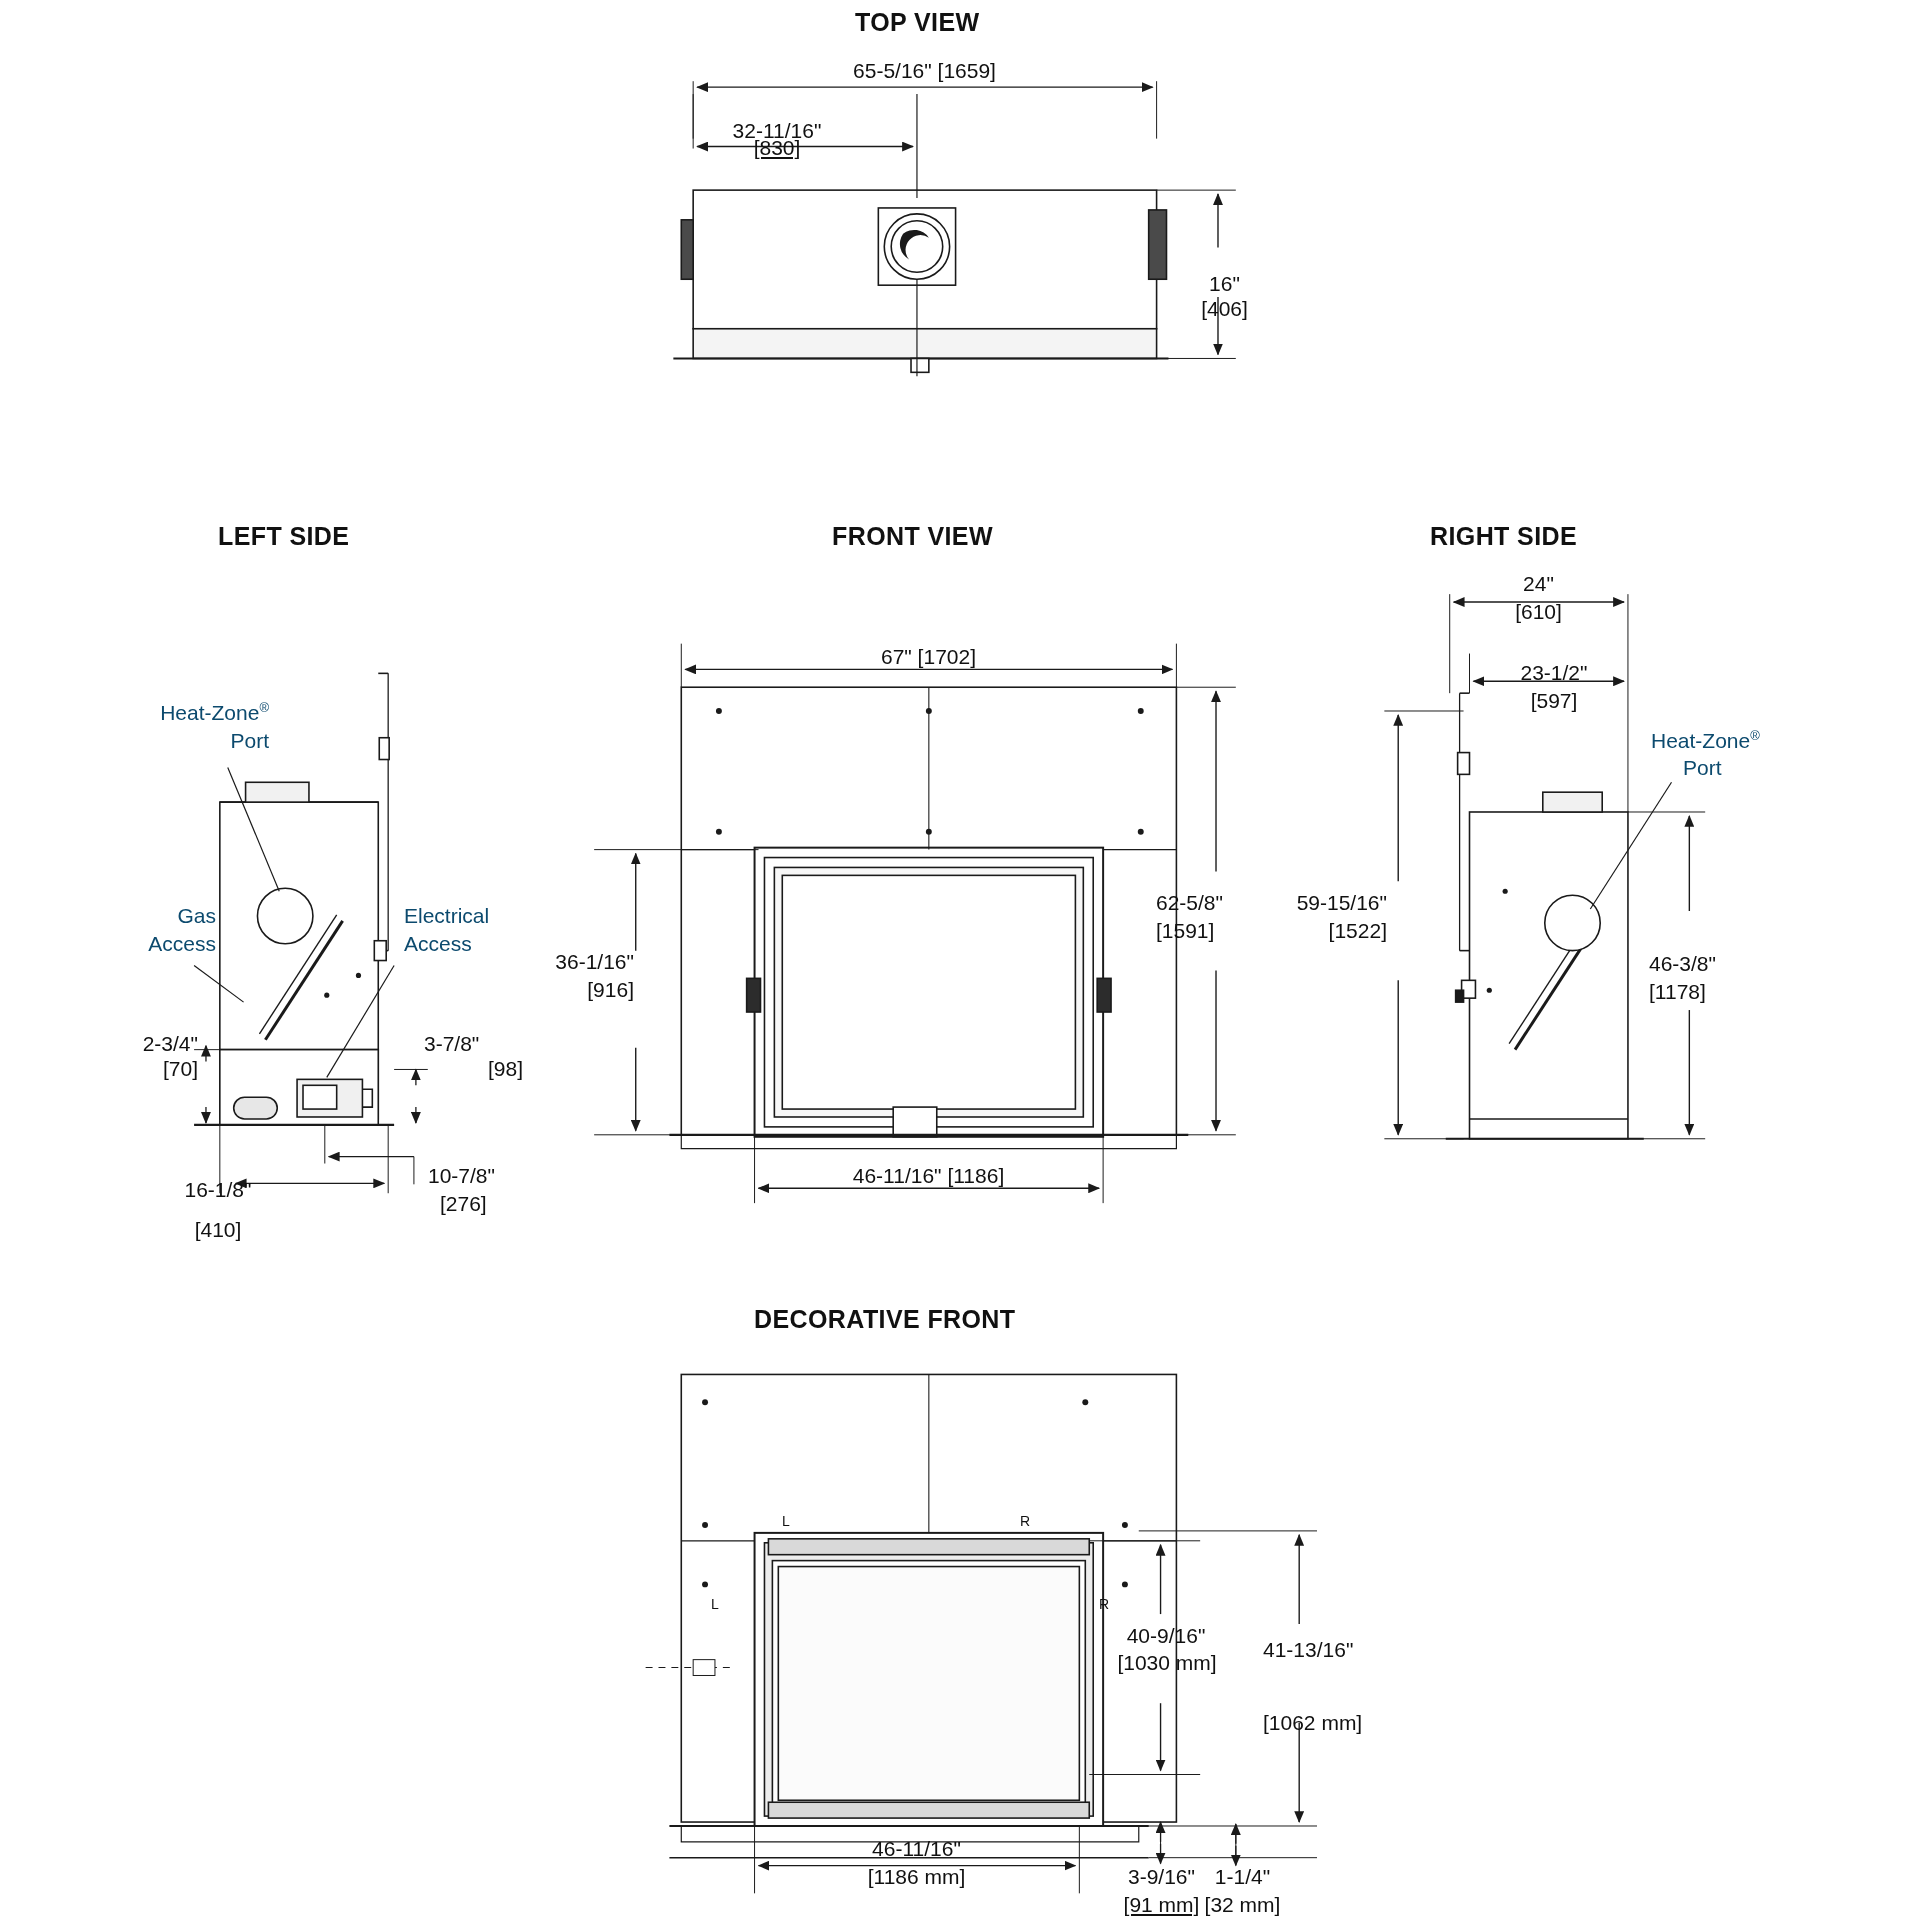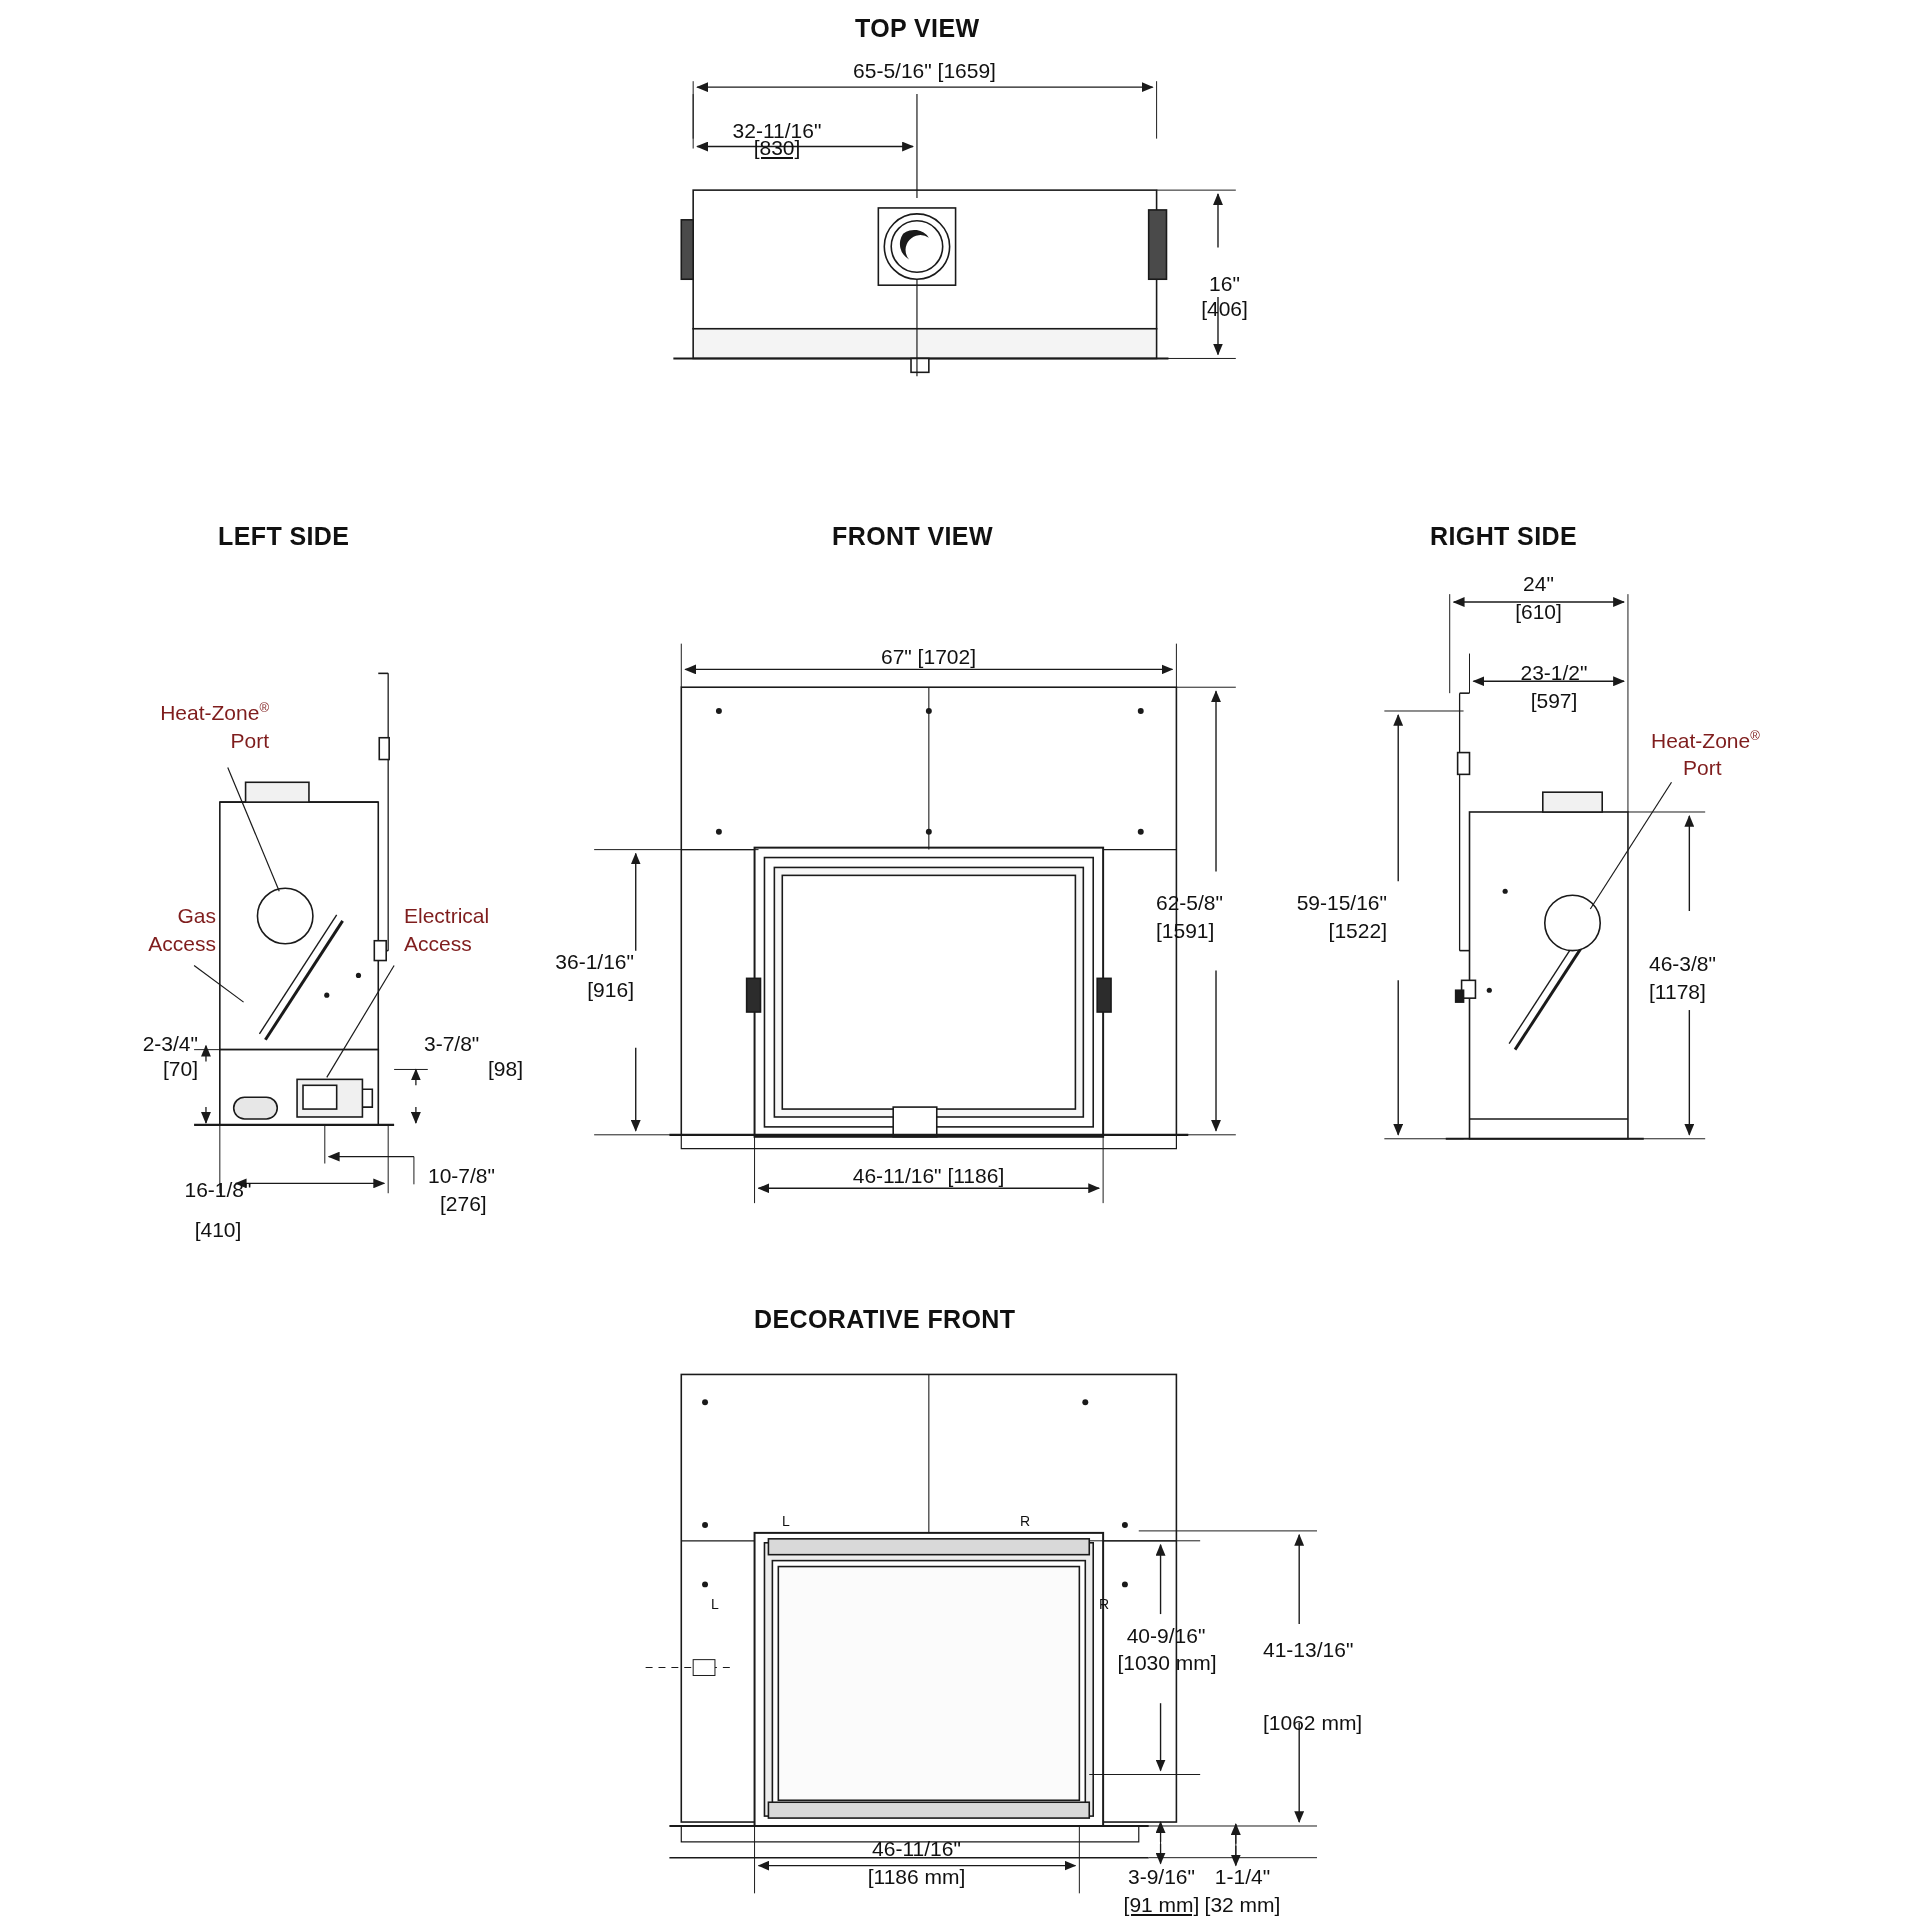--- a/index.html
+++ b/index.html
@@ -36,21 +36,21 @@
     color: #111;
     white-space: nowrap;
     text-align: center;
   }
   .dim.left { text-align: left; }
   .dim.right { text-align: right; }
   .callout {
     position: absolute;
     font-size: 21px;
     line-height: 1.2;
-    color: #7f1d1d;
+    color: #0c4a6e;
     white-space: nowrap;
   }
   .callout.rt { text-align: right; }
   .tinylab {
     position: absolute;
     font-size: 14px;
     color: #111;
   }
   svg.draw {
     position: absolute;
@@ -289,21 +289,21 @@
       <path d="M1172 1860 L1172 1840" marker-end="url(#arrR)" stroke-width="1.3"></path>
       <path d="M1172 1862 L1172 1882" marker-end="url(#arrR)" stroke-width="1.3"></path>
 
       <path d="M1248 1844 L1248 1880" stroke-width="1"></path>
       <path d="M1248 1862 L1248 1842" marker-end="url(#arrR)" stroke-width="1.3"></path>
       <path d="M1248 1864 L1248 1884" marker-end="url(#arrR)" stroke-width="1.3"></path>
       <path d="M1160 1876 L1330 1876" stroke-width="1"></path>
     </g>
   </svg>
 
-  <div class="view-title" style="left:855px; top:14px;">TOP VIEW</div>
+  <div class="view-title" style="left:855px; top:8px;">TOP VIEW</div>
   <div class="dim" style="left:758px; top:59px; width:333px;">65-5/16" [1659]</div>
   <div class="dim" style="left:683px; top:119px; width:188px;">32-11/16"</div>
   <div class="dim" style="left:683px; top:136px; width:188px;text-decoration:underline;">[830]</div>
   <div class="dim" style="left:1180px; top:272px; width:89px;">16"</div>
   <div class="dim" style="left:1180px; top:297px; width:89px;">[406]</div>
 
   <div class="view-title" style="left:218px; top:522px;">LEFT SIDE</div>
   <div class="callout rt" style="left:0px; top:700px; width:269px;">
     <span>Heat-Zone</span><span class="sup">®</span>
   </div>

